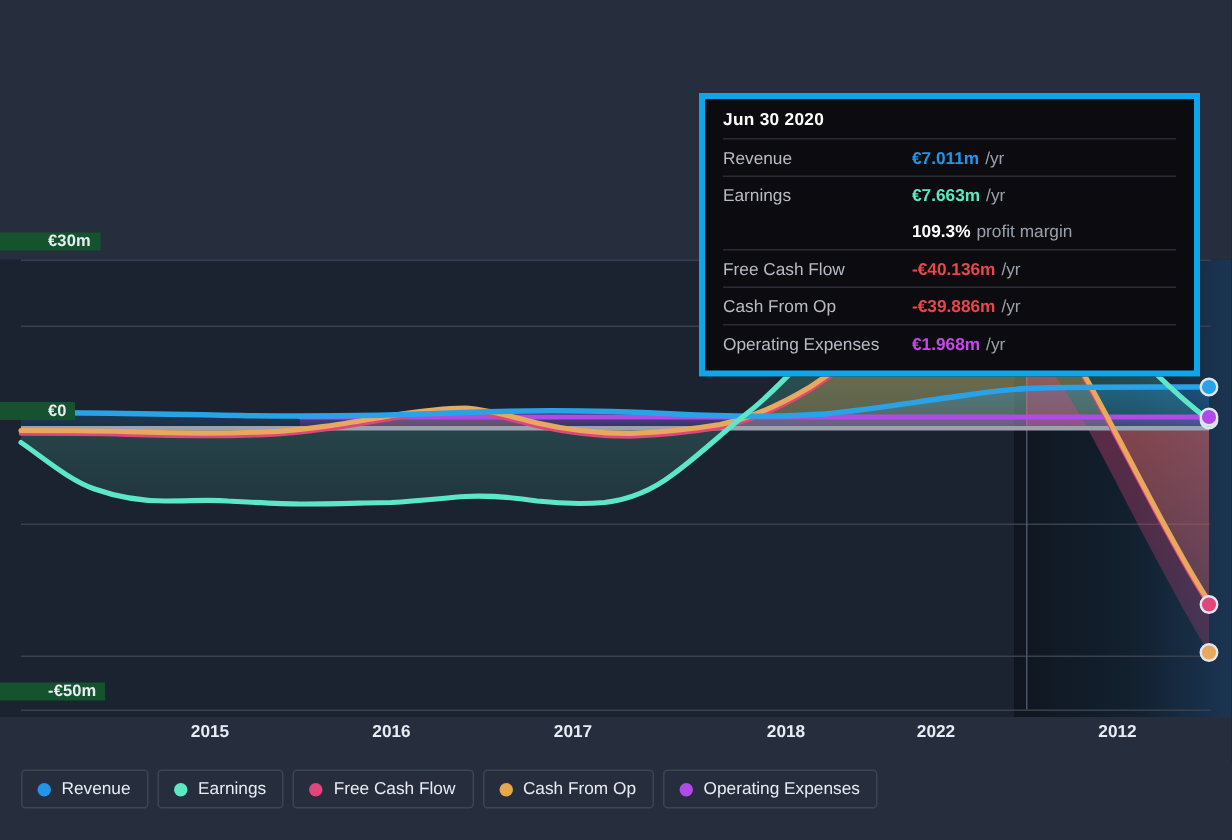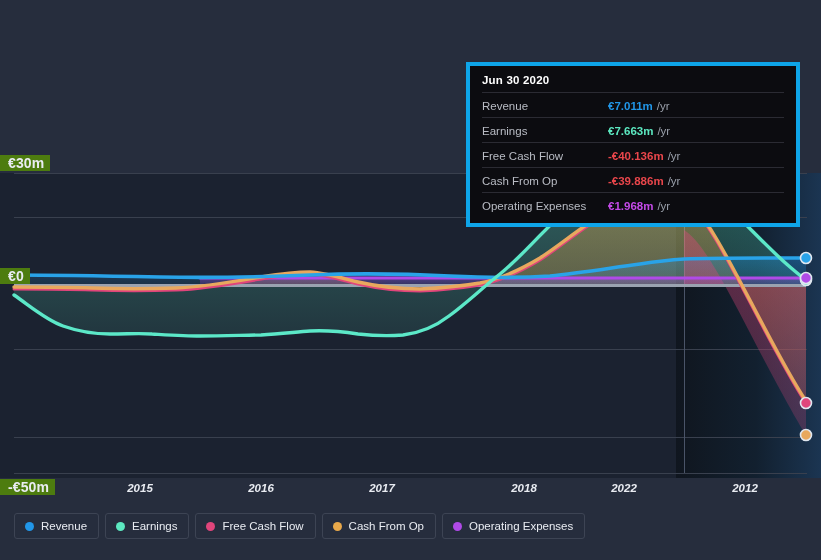--- a/index.html
+++ b/index.html
@@ -28,39 +28,38 @@
     top: 168px;
     width: 821px;
     height: 310px;
   }
   #plot-svg { display: block; }
 
   
   .y-axis-label {
     position: absolute;
     color: #e9ecf2;
-    font-size: 14px;
+    font-size: 11px;
     font-weight: bold;
     letter-spacing: .1px;
-    background: #4d7c0f;
-    padding: 0 6px 0 8px;
+    background: #14532d;
+    padding: 0 6px 0 32px;
     z-index: 5;
     white-space: nowrap;
   }
   #y-label-top    { left: 0; top: 155px; }
   #y-label-zero   { left: 0; top: 268px; }
-  #y-label-bottom { left: 0; top: 479px; }
+  #y-label-bottom { left: 0; top: 455px; }
 
   #x-axis {
     position: absolute;
     left: 0;
     top: 479px;
     width: 821px;
     height: 26px;
-    font-style: italic;
   }
   .x-tick-label {
     position: absolute;
     transform: translateX(-50%);
     color: #e9ecf2;
     font-size: 11.5px;
     font-weight: bold;
     top: 3px;
     white-space: nowrap;
   }
@@ -285,20 +284,24 @@
     <div id="tooltip-date">Jun 30 2020</div>
     <div id="tooltip-rows">
         <div class="tt-row">
           <div class="tt-key">Revenue</div>
           <div><span class="tt-val" style="color: rgb(33, 150, 232);">€7.011m</span><span class="tt-unit">/yr</span></div>
         </div>
         <div class="tt-row">
           <div class="tt-key">Earnings</div>
           <div><span class="tt-val" style="color: rgb(92, 232, 192);">€7.663m</span><span class="tt-unit">/yr</span></div>
         </div>
+        <div class="tt-row no-rule">
+          <div class="tt-key"></div>
+          <div><span class="tt-val" style="color: rgb(255, 255, 255);">109.3%</span><span class="tt-sub">profit margin</span></div>
+        </div>
         <div class="tt-row">
           <div class="tt-key">Free Cash Flow</div>
           <div><span class="tt-val" style="color: rgb(232, 70, 75);">-€40.136m</span><span class="tt-unit">/yr</span></div>
         </div>
         <div class="tt-row">
           <div class="tt-key">Cash From Op</div>
           <div><span class="tt-val" style="color: rgb(232, 70, 75);">-€39.886m</span><span class="tt-unit">/yr</span></div>
         </div>
         <div class="tt-row">
           <div class="tt-key">Operating Expenses</div>

